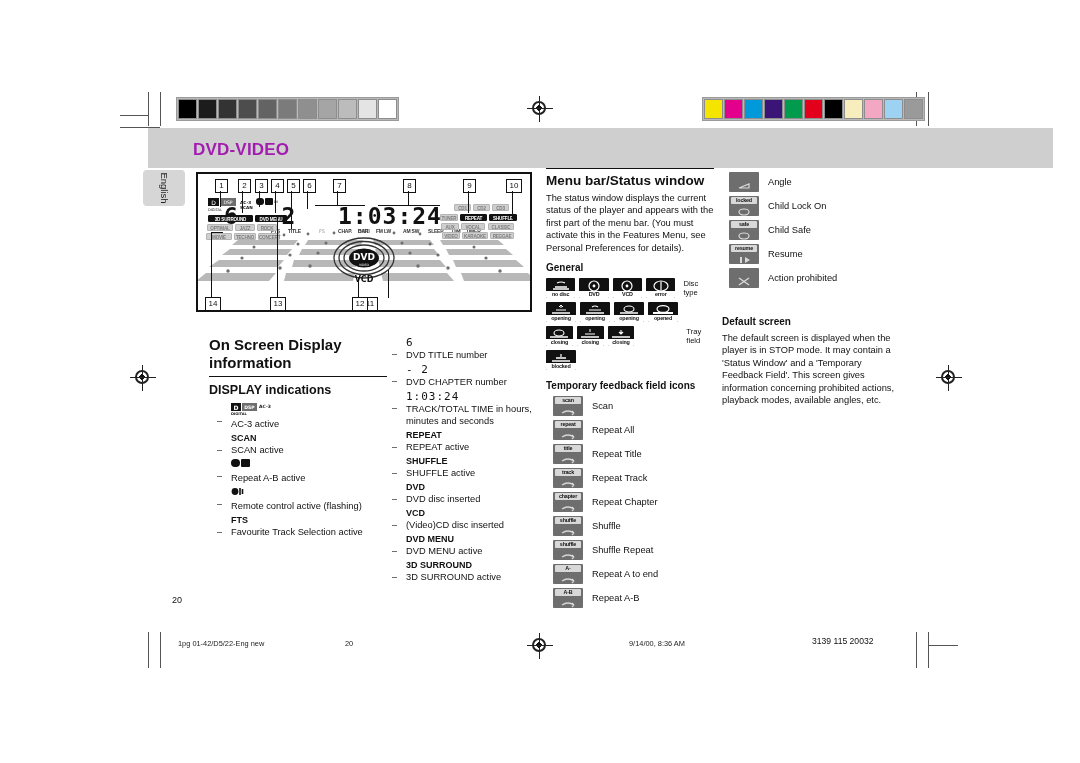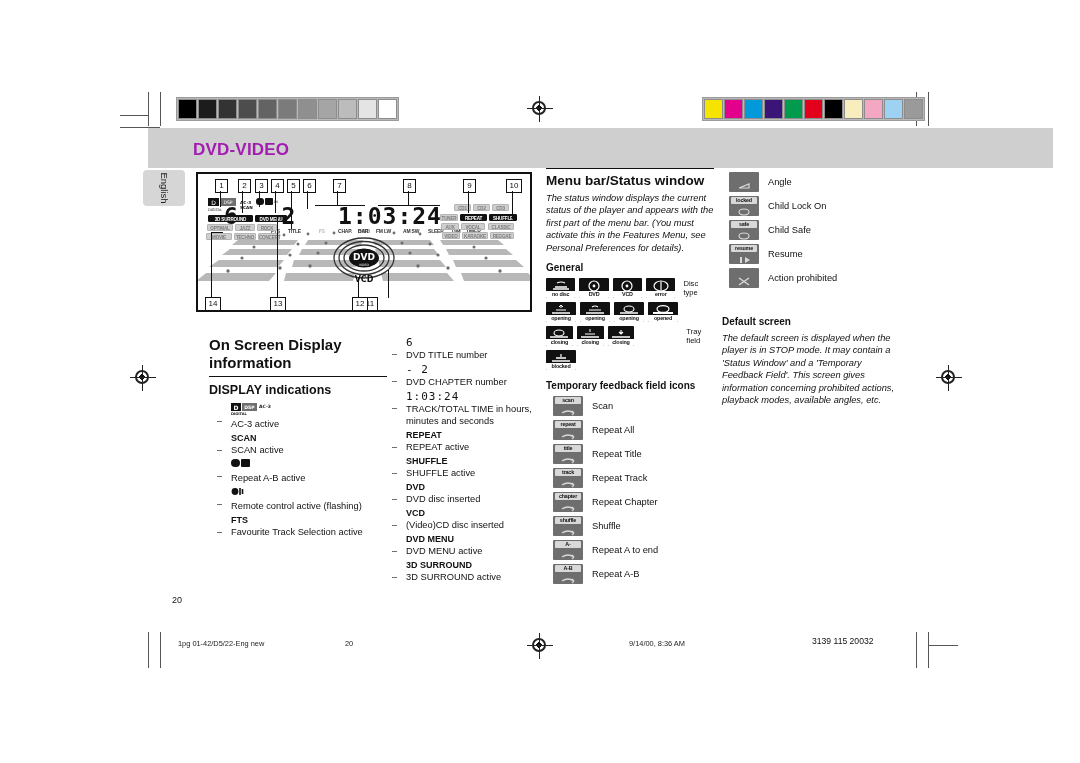--- a/index.html
+++ b/index.html
@@ -132,21 +132,21 @@
   
   .col { position: absolute; }
   h2.sec {
     font-size: 15px; font-weight: bold; margin: 0 0 2px 0; line-height: 18px;
   }
   h3.sub {
     font-size: 12.5px; font-weight: bold; margin: 0 0 6px 0;
   }
   .rule { border-top: 1px solid #111; margin: 4px 0 6px 0; }
   p.body {
-    font-size: 9.3px; line-height: 12.4px; margin: 0 0 8px 0; color: #111; font-style: italic;
+    font-size: 9.3px; line-height: 12.4px; margin: 0 0 8px 0; color: #111;
   }
   h4.minor { font-size: 10px; font-weight: bold; margin: 0 0 5px 0; }
 
   
   .ind { position: relative; margin-bottom: 2px; }
   .ind .glyph { font-size: 9px; font-weight: bold; line-height: 12px; display:block; }
   .ind .dash { position: absolute; left: -14px; top: 12px; font-size: 9px; line-height: 12px; }
   .ind .desc { font-size: 9.3px; line-height: 12px; display: block; }
   .lcdglyph {
     font-family: "DejaVu Sans Mono", monospace;
@@ -673,20 +673,30 @@
             <span class="lbl-top">shuffle</span>
             <svg width="30" height="10" style="position:absolute;left:0;bottom:0;">
               <path d="M9 7 Q15 3 21 7" stroke="#d8d8d8" stroke-width="1.3" fill="none"></path>
               <path d="M21 7 L19 5 M21 7 L19 9" stroke="#d8d8d8" stroke-width="1.1" fill="none"></path>
             </svg>
           </span>
           <span class="cap">Shuffle</span>
         </div>
         <div class="iconrow">
           <span class="chip gray">
+            <span class="lbl-top">shuffle</span>
+            <svg width="30" height="10" style="position:absolute;left:0;bottom:0;">
+              <path d="M9 7 Q15 3 21 7" stroke="#d8d8d8" stroke-width="1.3" fill="none"></path>
+              <path d="M21 7 L19 5 M21 7 L19 9" stroke="#d8d8d8" stroke-width="1.1" fill="none"></path>
+            </svg>
+          </span>
+          <span class="cap">Shuffle Repeat</span>
+        </div>
+        <div class="iconrow">
+          <span class="chip gray">
             <span class="lbl-top">A-</span>
             <svg width="30" height="10" style="position:absolute;left:0;bottom:0;">
               <path d="M9 7 Q15 3 21 7" stroke="#d8d8d8" stroke-width="1.3" fill="none"></path>
               <path d="M21 7 L19 5 M21 7 L19 9" stroke="#d8d8d8" stroke-width="1.1" fill="none"></path>
             </svg>
           </span>
           <span class="cap">Repeat A to end</span>
         </div>
         <div class="iconrow">
           <span class="chip gray">

